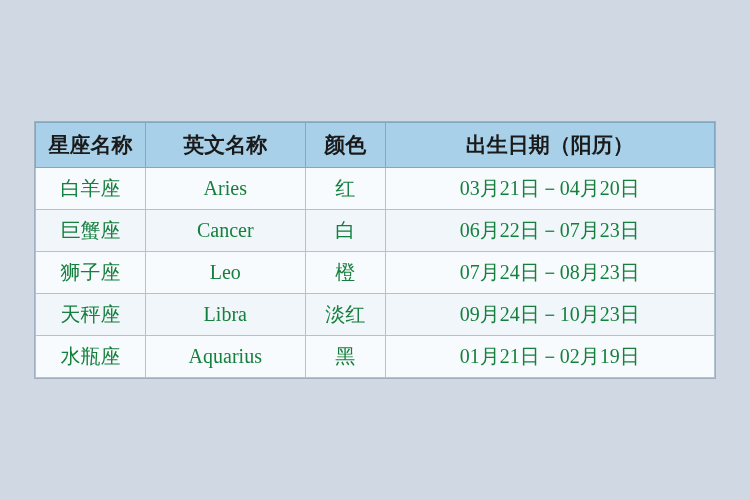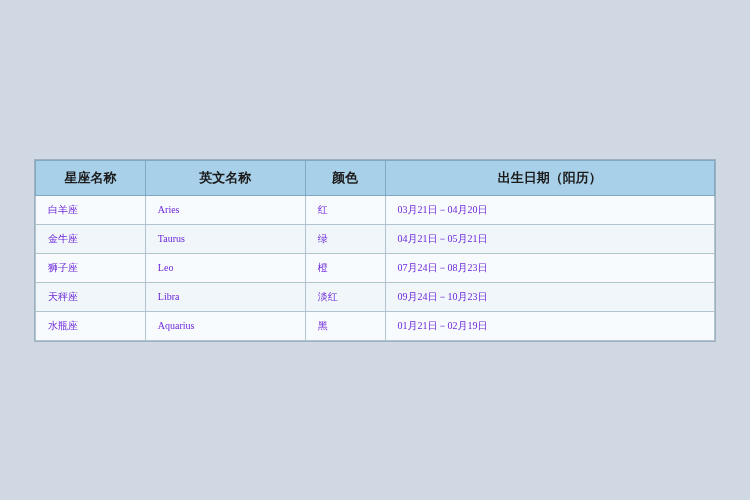--- a/index.html
+++ b/index.html
@@ -27,31 +27,31 @@
     table {
       border-collapse: collapse;
       width: 680px;
     }
 
     thead tr th {
       background-color: #a8d0e8;
       border: 1px solid #80a8c0;
       padding: 8px 12px;
       text-align: center;
-      font-size: 13px;
+      font-size: 21px;
       font-weight: bold;
       color: #1a1a1a;
     }
 
     tbody tr td {
       border: 1px solid #b0c4d0;
       padding: 7px 12px;
-      text-align: left;
-      font-size: 10px;
-      color: #6d28d9;
+      text-align: center;
+      font-size: 20px;
+      color: #15803d;
       background-color: #f8fbfd;
     }
 
     tbody tr:nth-child(even) td {
       background-color: #f0f6fa;
     }
 
     .col-chinese { width: 110px; }
     .col-english { width: 160px; }
     .col-color   { width: 80px; }
@@ -71,24 +71,24 @@
       </tr>
     </thead>
     <tbody id="table-body">
     <tr>
           <td>白羊座</td>
           <td>Aries</td>
           <td>红</td>
           <td>03月21日－04月20日</td>
         </tr>
         <tr>
-          <td>金牛座</td>
-          <td>Taurus</td>
-          <td>绿</td>
-          <td>04月21日－05月21日</td>
+          <td>巨蟹座</td>
+          <td>Cancer</td>
+          <td>白</td>
+          <td>06月22日－07月23日</td>
         </tr>
         <tr>
           <td>狮子座</td>
           <td>Leo</td>
           <td>橙</td>
           <td>07月24日－08月23日</td>
         </tr>
         <tr>
           <td>天秤座</td>
           <td>Libra</td>

